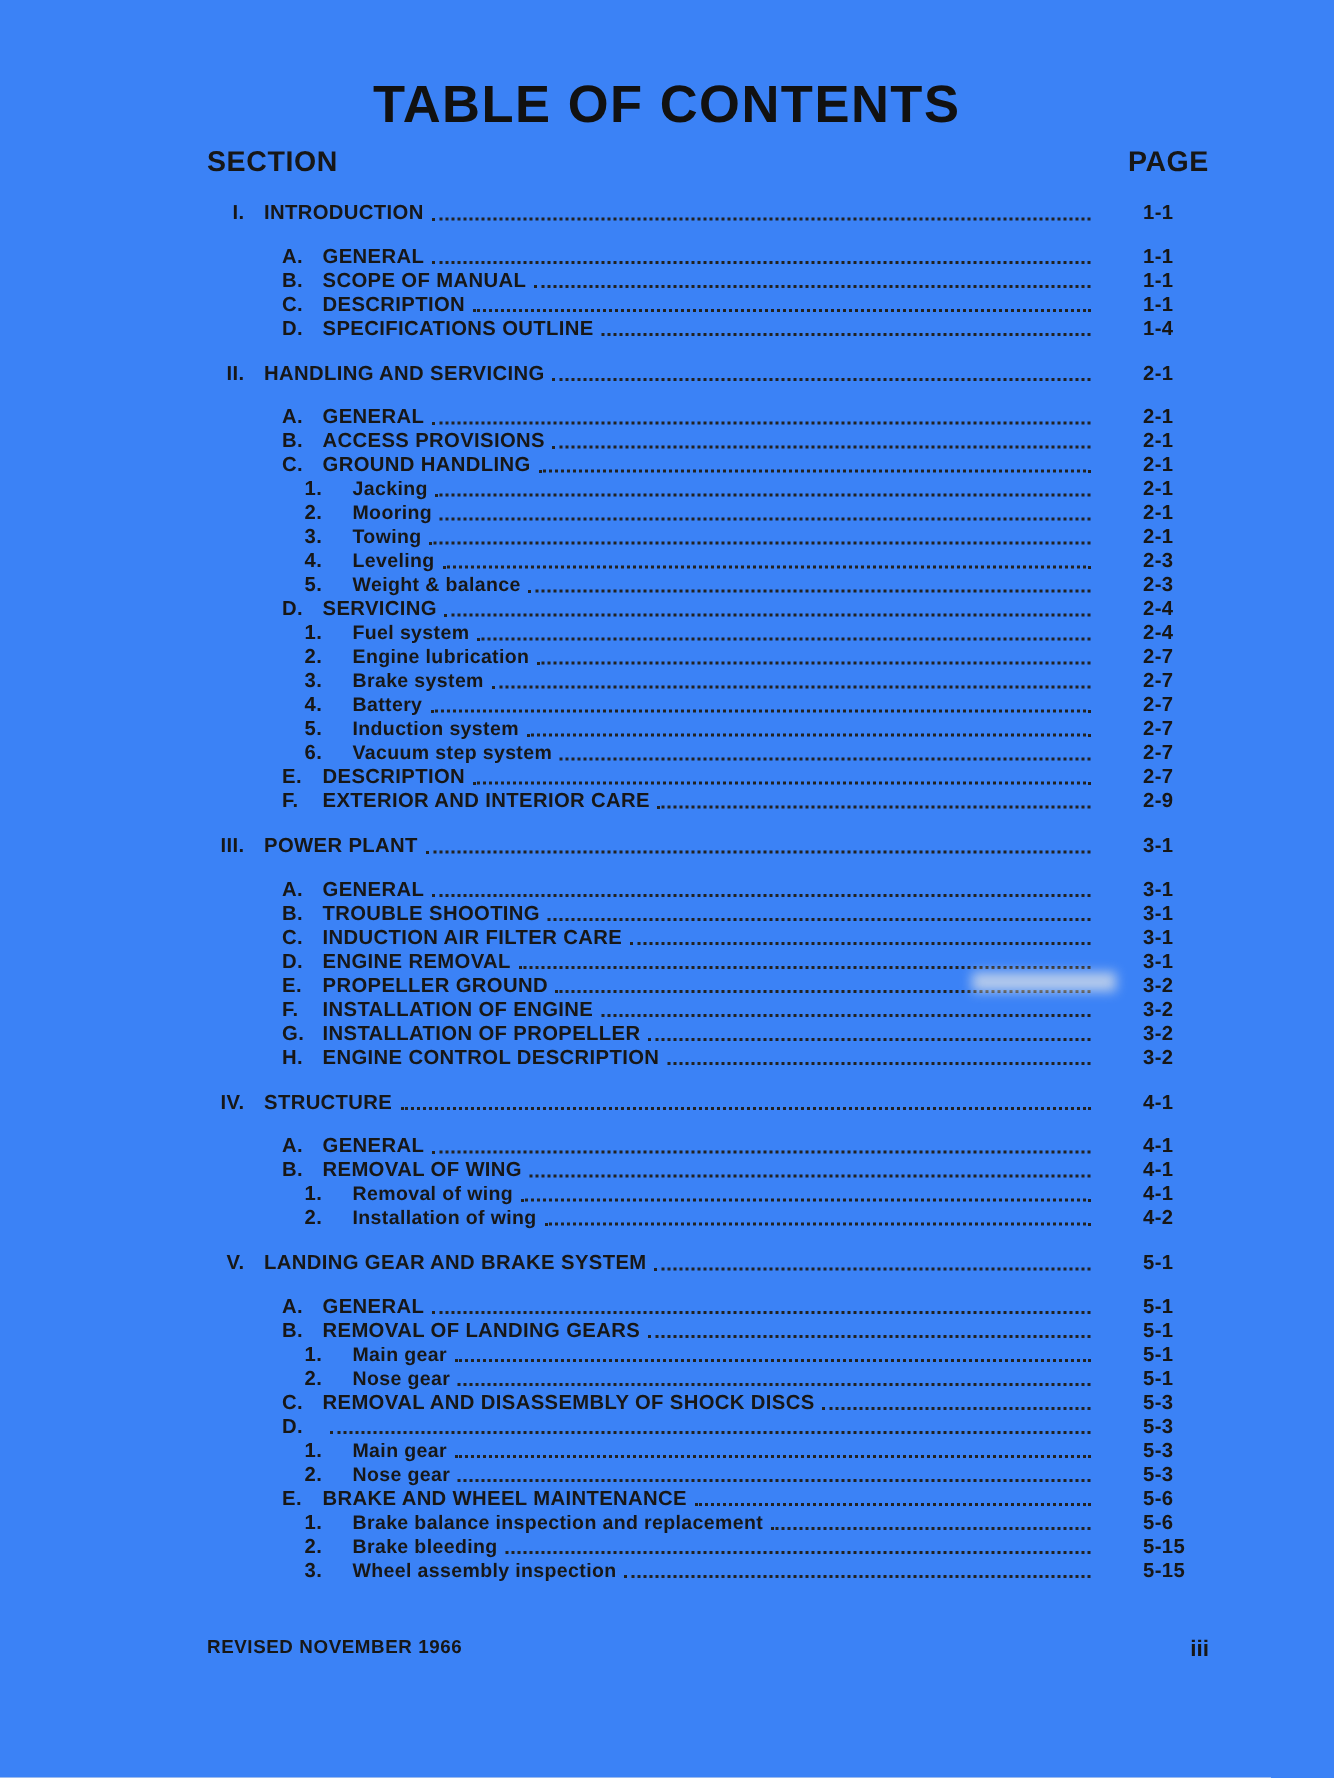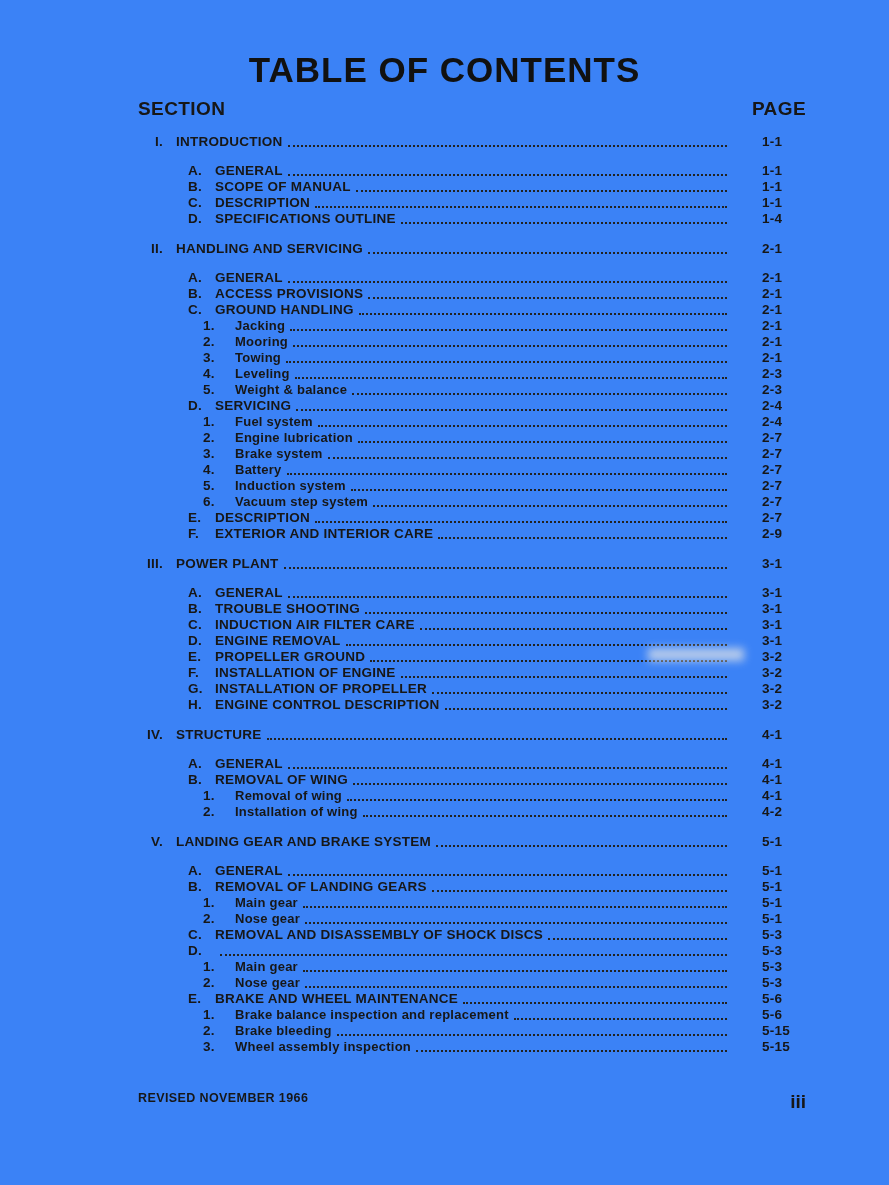--- a/index.html
+++ b/index.html
@@ -82,21 +82,21 @@
     display: flex;
     justify-content: space-between;
     align-items: flex-start;
   }
   .footer .rev {
     font-size: 12.5px;
     font-weight: 700;
     letter-spacing: 0.4px;
   }
   .footer .pagenum {
-    font-size: 19px;
+    font-size: 15px;
     font-weight: 700;
   }
   .scan-artifact {
     position: absolute;
     left: 648px;
     top: 648px;
     width: 96px;
     height: 13px;
     background: #e9e9e7;
     filter: blur(4px);

